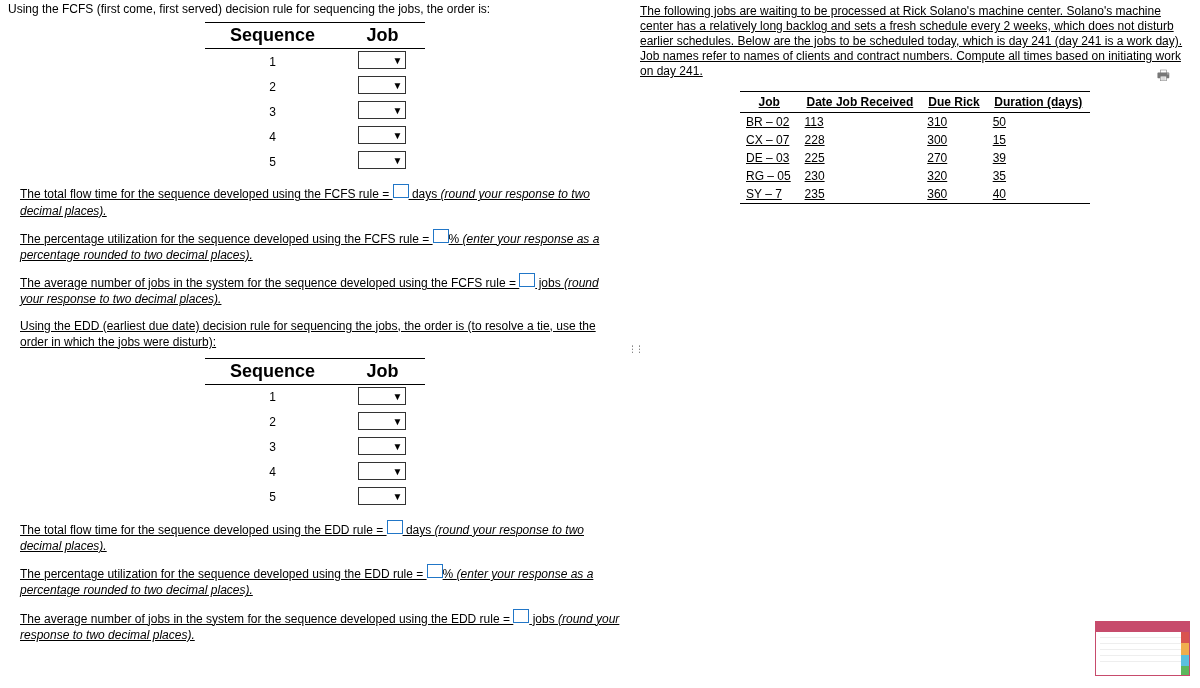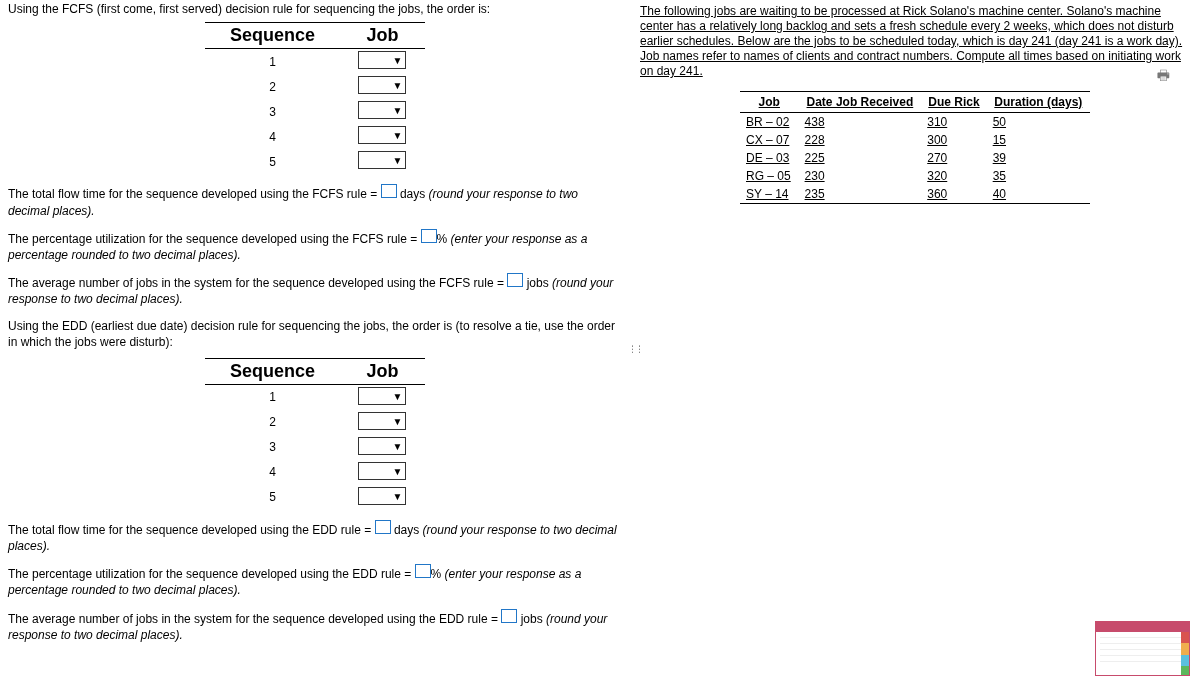--- a/index.html
+++ b/index.html
@@ -43,21 +43,21 @@
     position: relative;
     cursor: pointer;
   }
   .dropdown .caret {
     position: absolute;
     right: 3px;
     top: 3px;
     font-size: 10px;
     color: #000;
   }
-  .paragraph { margin: 10px 0 8px 0; line-height: 1.35; }
+  .paragraph { margin: 10px 0 8px 12px; line-height: 1.35; text-decoration: underline; }
   .input-box {
     display: inline-block;
     width: 16px;
     height: 14px;
     border: 1px solid #2176c7;
     vertical-align: baseline;
     background: #fff;
   }
   .italic { font-style: italic; }
   .data-table { margin: 12px auto 0 auto; border-collapse: collapse; width: 350px; font-size:12px; }
@@ -187,21 +187,21 @@
     <table class="data-table">
       <tbody>
           <tr>
         <th>Job</th>
         <th>Date Job Received</th>
         <th>Due Rick</th>
         <th>Duration (days)</th>
       </tr>
       <tr>
             <td>BR – 02</td>
-            <td>438</td>
+            <td>113</td>
             <td>310</td>
             <td>50</td>
           </tr>
       <tr>
             <td>CX – 07</td>
             <td>228</td>
             <td>300</td>
             <td>15</td>
           </tr>
       <tr>
@@ -210,21 +210,21 @@
             <td>270</td>
             <td>39</td>
           </tr>
       <tr>
             <td>RG – 05</td>
             <td>230</td>
             <td>320</td>
             <td>35</td>
           </tr>
       <tr>
-            <td>SY – 14</td>
+            <td>SY – 7</td>
             <td>235</td>
             <td>360</td>
             <td>40</td>
           </tr>
     </tbody>
       </table>
 
     <div class="thumb">
       <div class="hdr"></div>
       <div class="row"></div>

